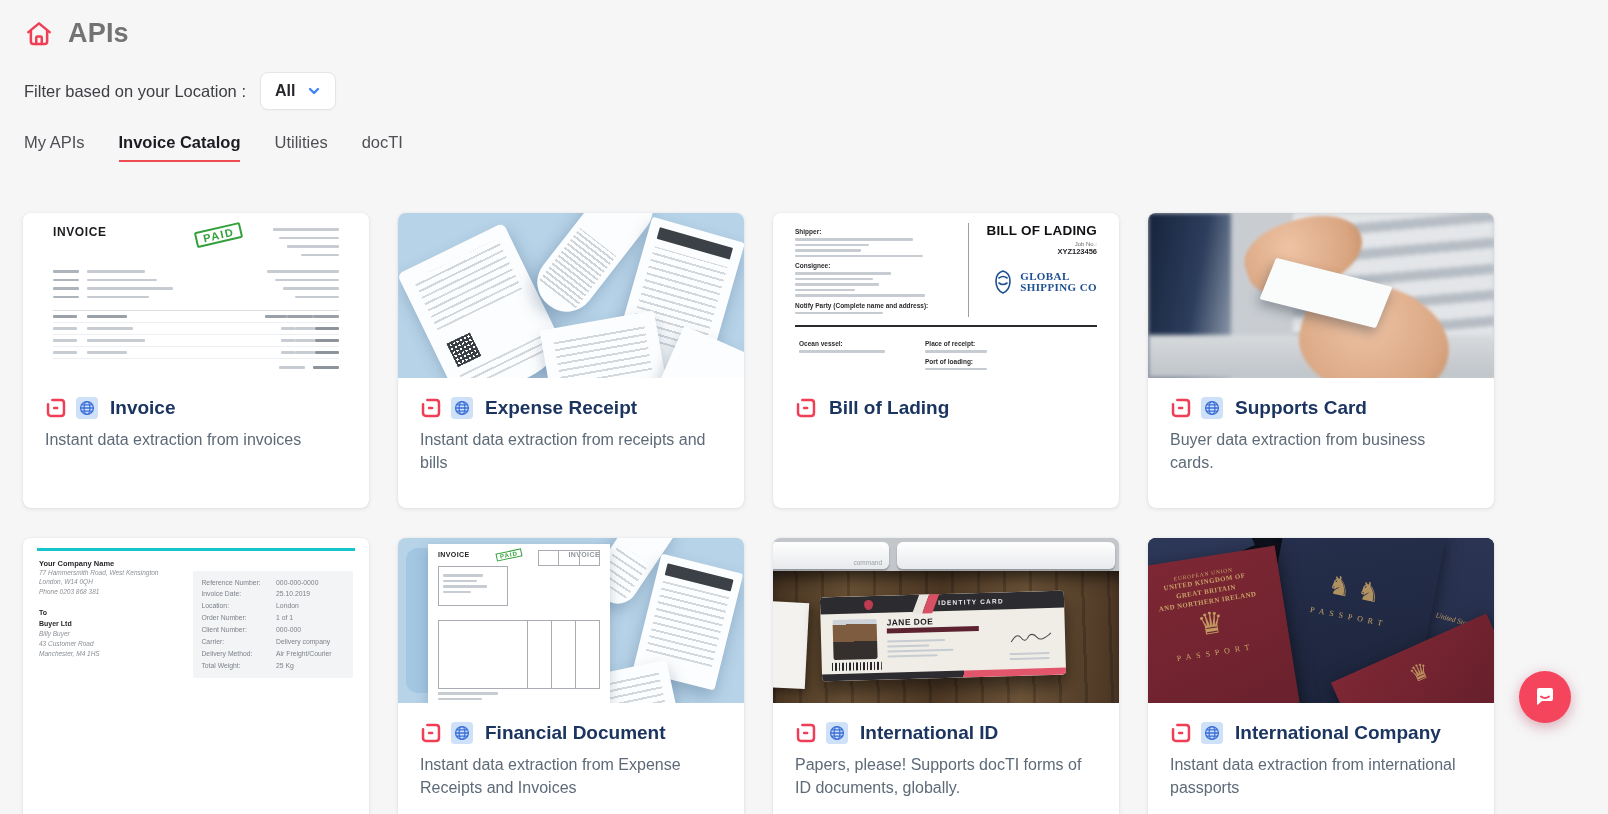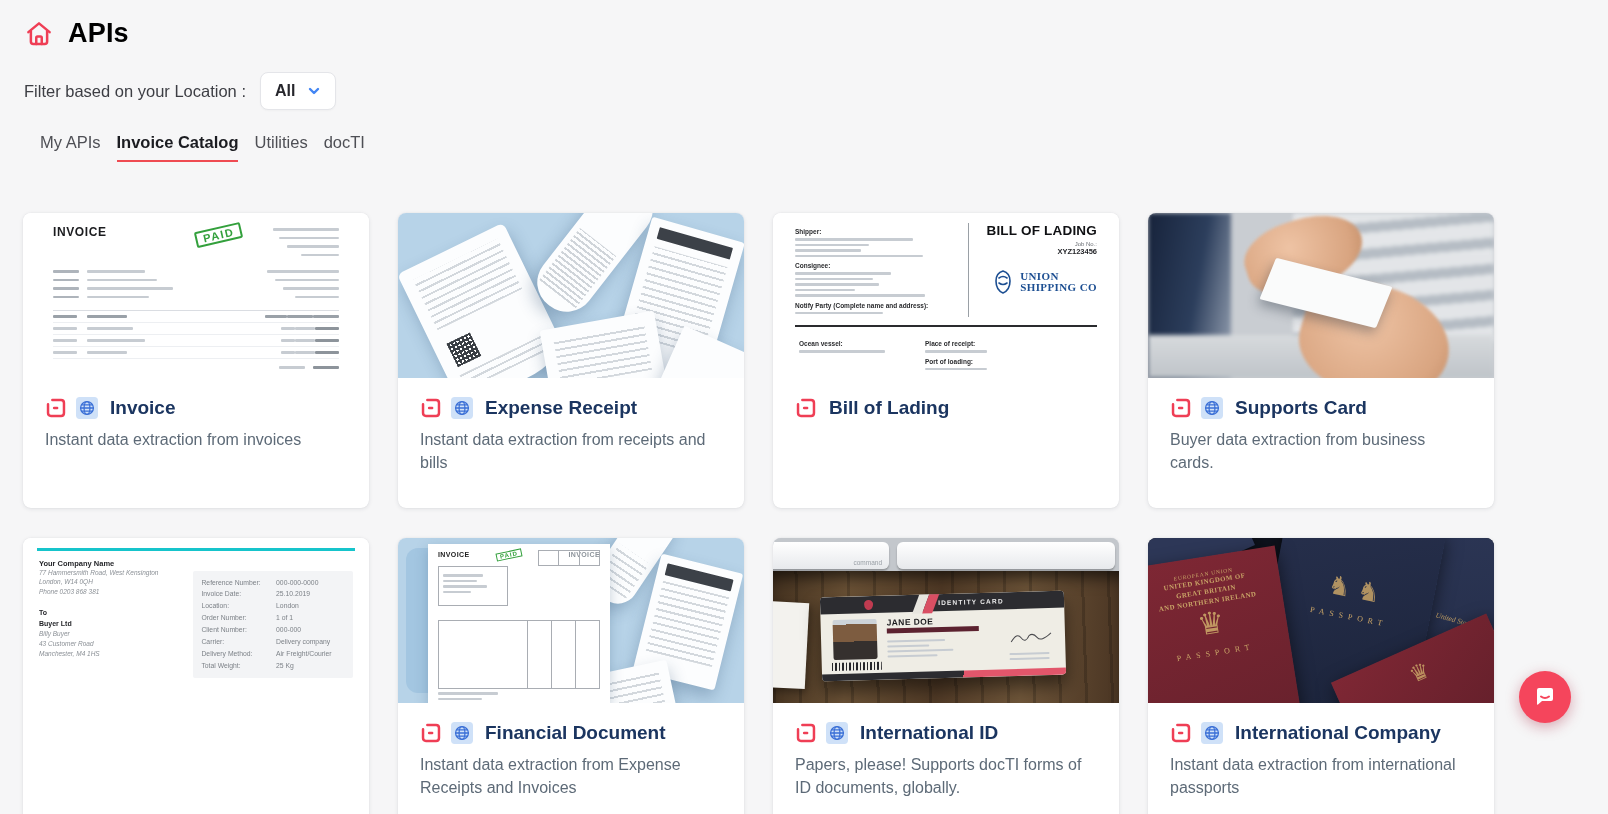--- a/index.html
+++ b/index.html
@@ -2,32 +2,32 @@
 <html><head>
 <meta charset="utf-8">
 <style>
   * { margin:0; padding:0; box-sizing:border-box; }
   html,body { width:1608px; height:814px; overflow:hidden; }
   body { background:#f6f6f7; font-family:"Liberation Sans", sans-serif; position:relative; }
 
   
   .header { position:absolute; top:18px; left:24px; display:flex; align-items:center; gap:14px; }
   .home-ic { width:30px; height:30px; display:block; }
-  .page-title { font-size:27px; font-weight:700; color:#000000; letter-spacing:.2px; }
+  .page-title { font-size:27px; font-weight:700; color:#737373; letter-spacing:.2px; }
 
   
   .filter-row { position:absolute; top:72px; left:24px; display:flex; align-items:center; }
   .filter-label { font-size:16.5px; color:#3d3e44; }
   .dropdown { margin-left:14px; background:#fff; border:1px solid #e4e5e9; border-radius:8px;
               padding:9px 14px; display:flex; align-items:center; gap:12px; cursor:pointer;
               box-shadow:0 1px 2px rgba(0,0,0,.03); }
   .dropdown .val { font-size:16px; font-weight:700; color:#26262c; }
 
   
-  .tabs { position:absolute; top:133px; left:40px; display:flex; gap:16px; }
+  .tabs { position:absolute; top:133px; left:24px; display:flex; gap:34px; }
   .tab { font-size:16.5px; color:#4e4f55; padding-bottom:8px; cursor:pointer; }
   .tab.active { color:#1b1c21; font-weight:700; border-bottom:2px solid #ef4b52; }
 
   
   .grid { position:absolute; top:213px; left:23px; display:grid;
           grid-template-columns:repeat(4,346px); gap:30px 29px; }
   .card { width:346px; height:295px; background:#fff; border-radius:8px;
           box-shadow:0 1px 4px rgba(30,40,60,.10), 0 0 1px rgba(30,40,60,.12); cursor:pointer; }
   .thumb { height:165px; border-radius:8px 8px 0 0; overflow:hidden; position:relative; }
   .card-body { padding:19px 22px 0; }
@@ -363,21 +363,21 @@
             <div class="bol-job-l" style="">Job No.:</div>
             <div class="bol-job-v" style="">XYZ123456</div>
             <div class="bol-logo">
               <svg width="24" height="28" viewBox="0 0 24 28">
                 <g fill="none" stroke="#1d4f92" stroke-width="1.6" stroke-linecap="round">
                   <path d="M12 3 q-7 2 -7 10 q0 9 7 12 q7-3 7-12 q0-8 -7-10z"></path>
                   <path d="M8 10 q4 -3 8 0 M8 15 q4 3 8 0"></path>
                 </g>
               </svg>
               <div class="bol-logotext">
-                <div>UNION</div>
+                <div>GLOBAL</div>
                 <div>SHIPPING CO</div>
               </div>
             </div>
           </div>
         </div>
         <div class="bol-rule"></div>
         <div class="bol-bottom">
           <div>
             <div class="bol-label" style="">Ocean vessel:</div>
             <span class="b brow" style="width: 86px;"></span>

